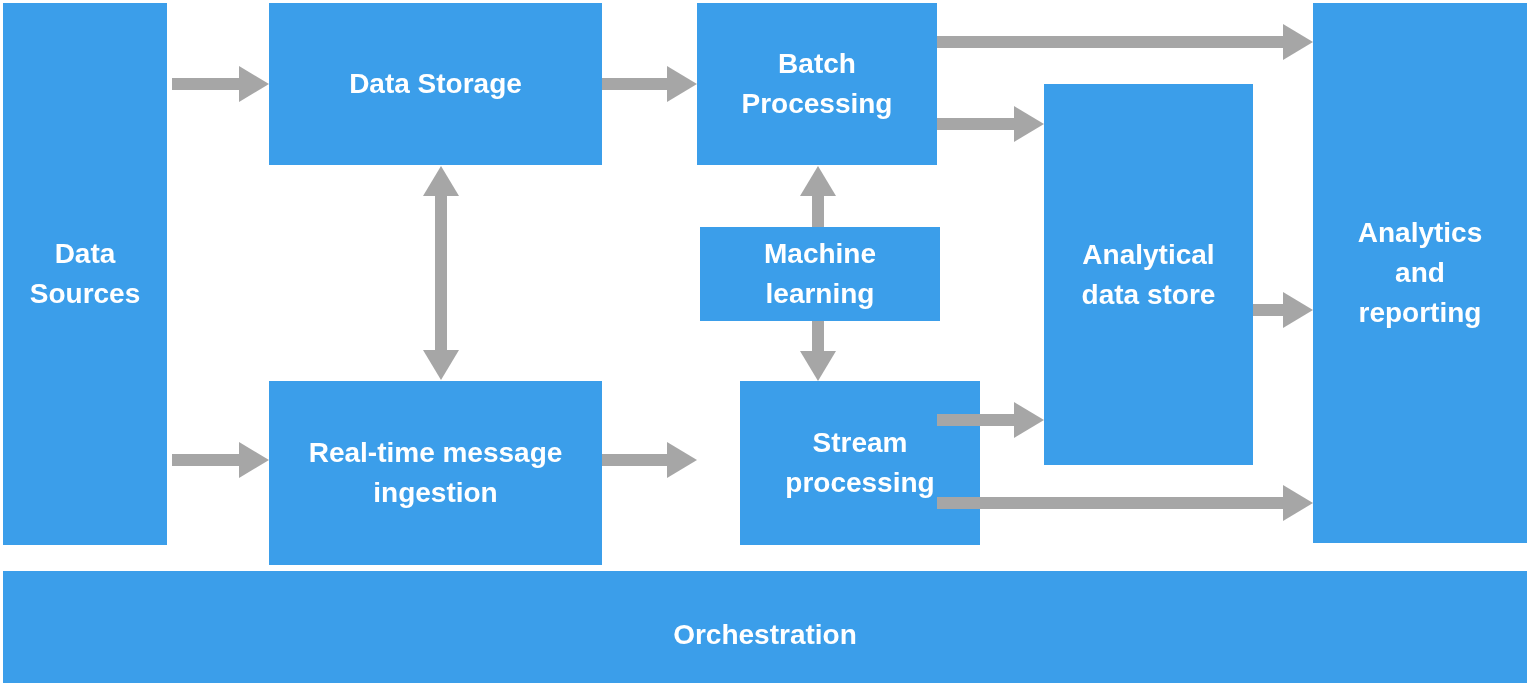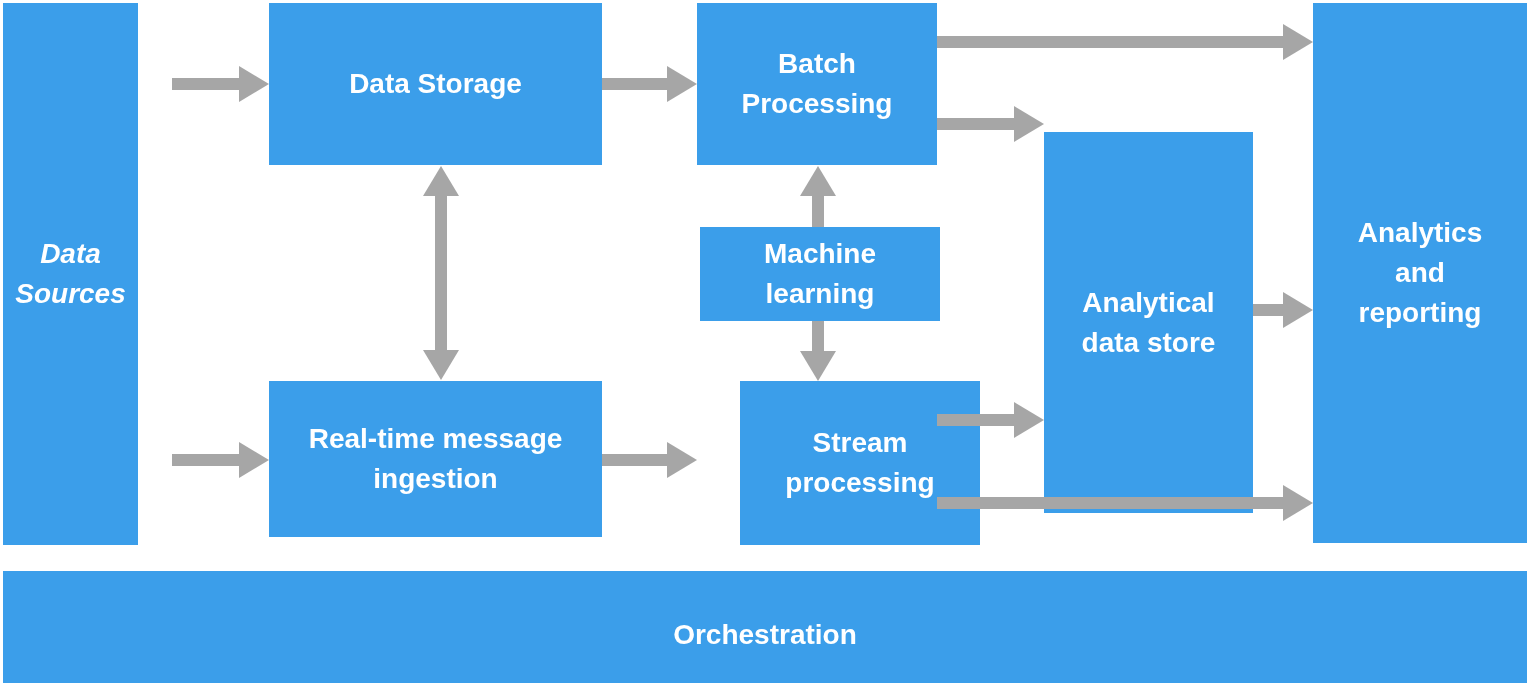--- a/index.html
+++ b/index.html
@@ -22,28 +22,28 @@
     color: var(--label-text, #ffffff);
     display: flex;
     align-items: center;
     justify-content: center;
     text-align: center;
     font-weight: bold;
     font-size: 28px;
     line-height: 1.42;
   }
   
-  #n-data-sources        { left: 3px;    top: 3px;   width: 135px;  height: 542px; padding: 0 10px; font-style: italic; }
+  #n-data-sources        { left: 3px;    top: 3px;   width: 164px;  height: 542px; padding: 0 10px; }
   #n-data-storage        { left: 269px;  top: 3px;   width: 333px;  height: 162px; padding: 0 20px; }
   #n-batch-processing    { left: 697px;  top: 3px;   width: 240px;  height: 162px; padding: 0 20px; justify-content: flex-end; }
   #n-analytics-reporting { left: 1313px; top: 3px;   width: 214px;  height: 540px; padding: 12px 26px; }
   #n-machine-learning    { left: 700px;  top: 227px; width: 240px;  height: 94px;  padding: 0 20px; justify-content: flex-end; }
-  #n-real-time           { left: 269px;  top: 381px; width: 333px;  height: 156px; padding: 0 18px; }
+  #n-real-time           { left: 269px;  top: 381px; width: 333px;  height: 184px; padding: 0 18px; }
   #n-stream-processing   { left: 697px;  top: 381px; width: 240px;  height: 164px; padding: 0 20px; margin-left: 43px; }
-  #n-analytical-store    { left: 1044px; top: 84px;  width: 209px;  height: 381px; padding: 0 14px; margin-top: 48px; }
+  #n-analytical-store    { left: 1044px; top: 84px;  width: 209px;  height: 381px; padding: 0 14px; }
   #n-orchestration       { left: 3px;    top: 571px; width: 1524px; height: 127px; align-items: center; }
 
   
   .ah {
     position: absolute;
     height: 12px;
     background: var(--arrow, #a6a6a6);
   }
   .ah.head-right::after {
     content: "";

